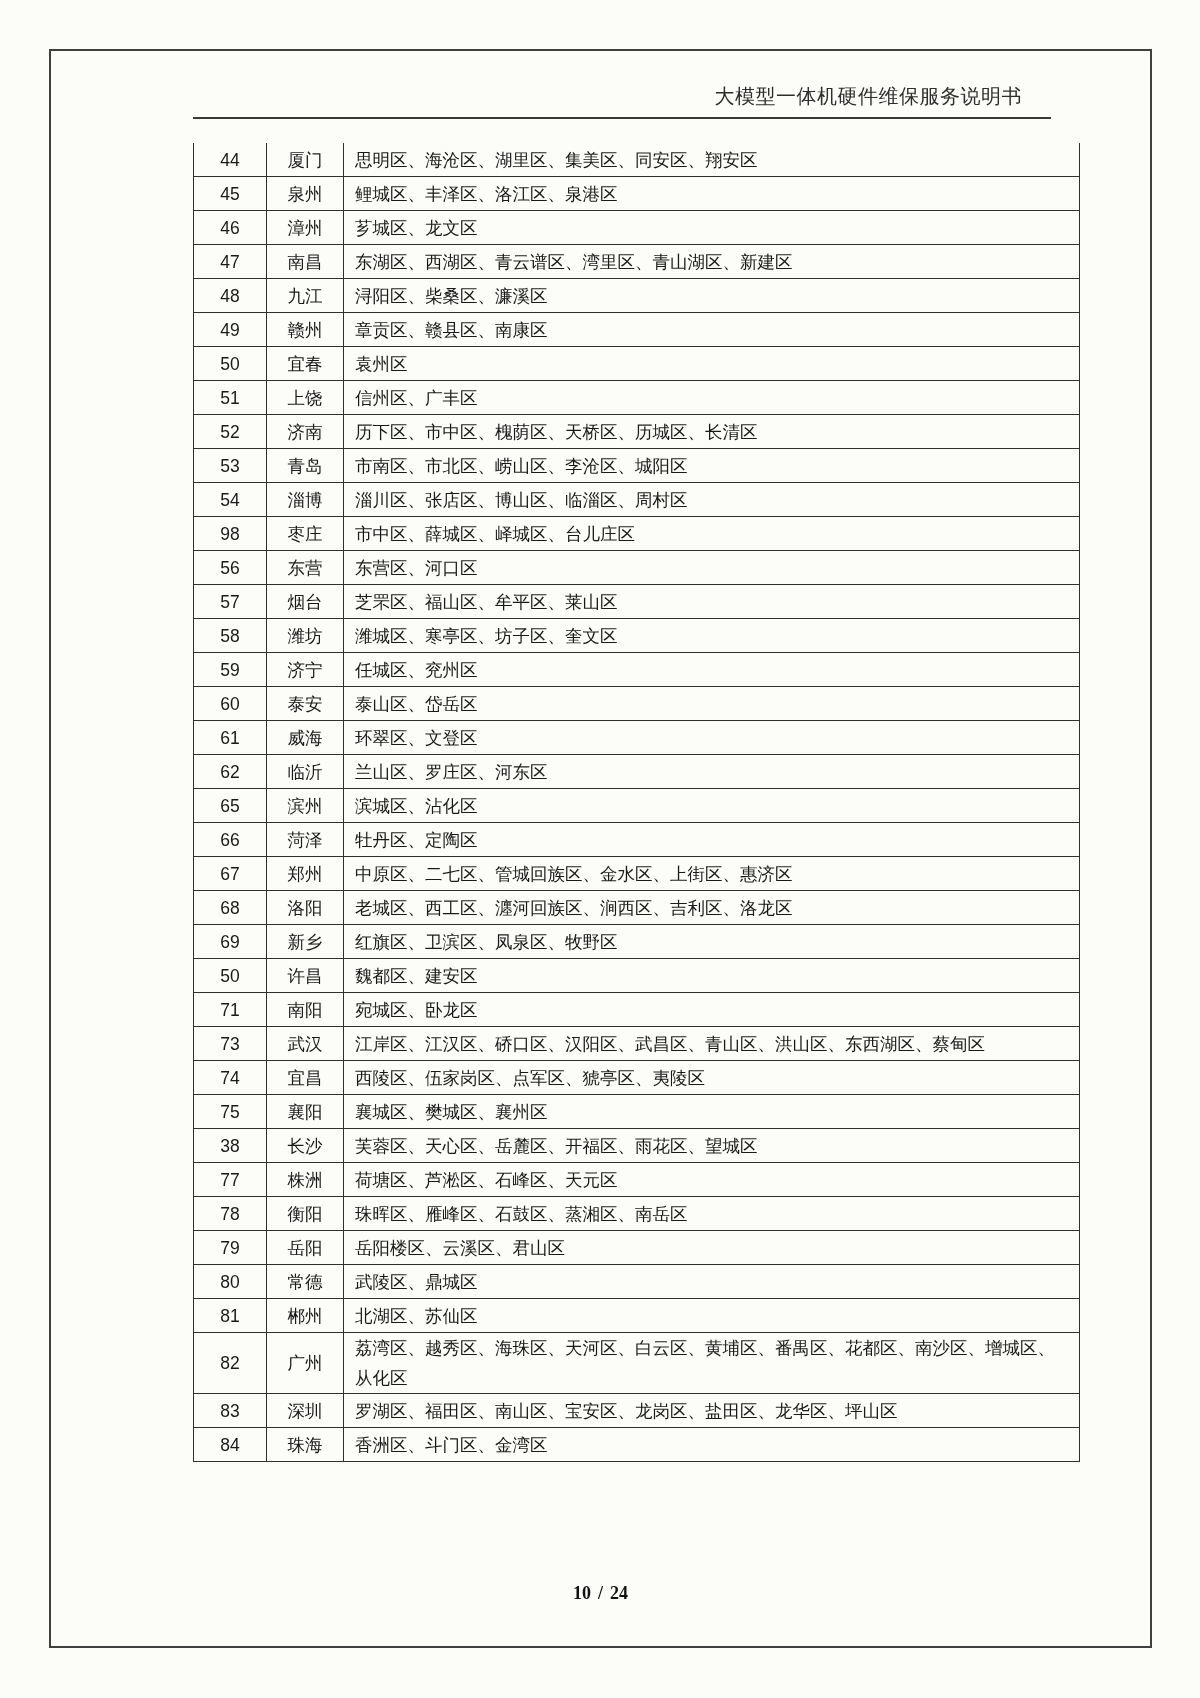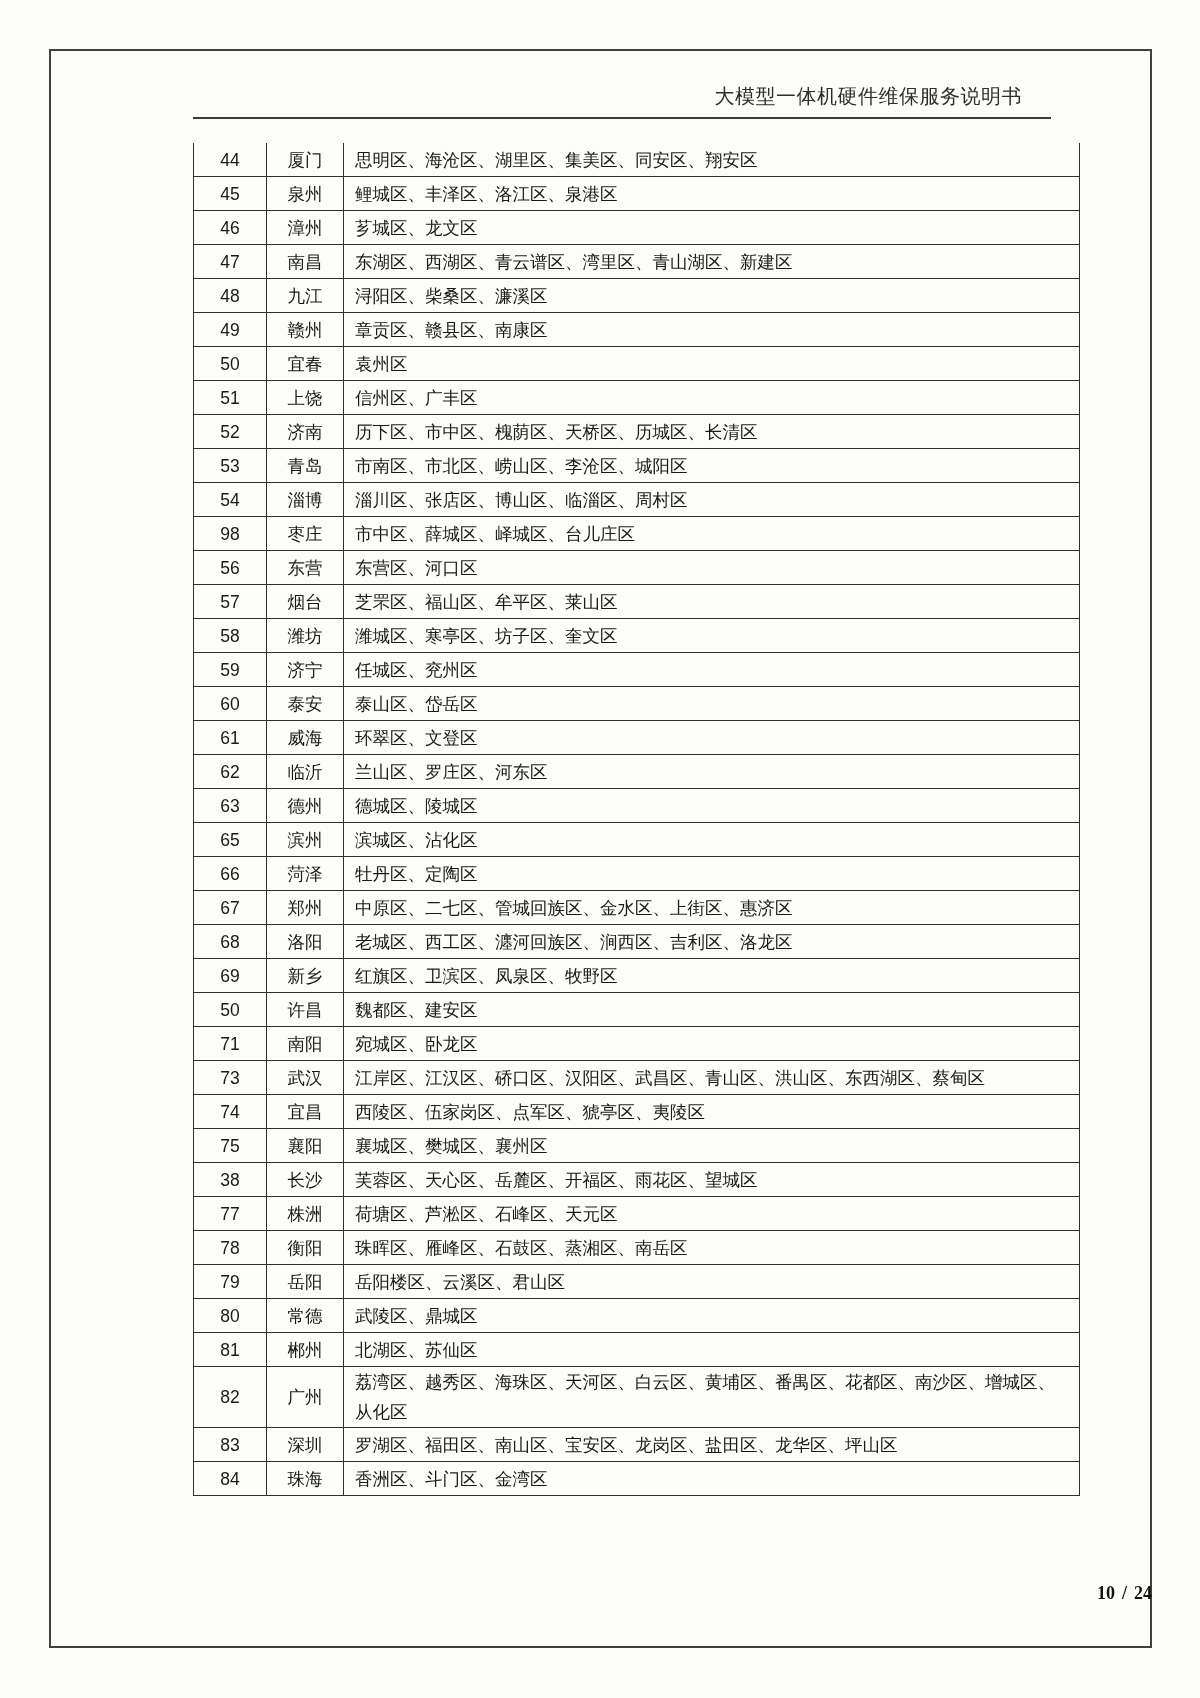--- a/index.html
+++ b/index.html
@@ -74,21 +74,21 @@
     padding: 0 10px 0 11px;
   }
   tr.row-tall td {
     height: 58px;
   }
   .page-footer {
     position: absolute;
     left: 49px;
     top: 1583px;
     width: 1103px;
-    text-align: right;
+    text-align: center;
     font-family: "Liberation Serif", "DejaVu Serif", serif;
     font-size: 18px;
     font-weight: bold;
     color: #111111;
   }
   .page-footer .sep {
     margin: 0 7px;
   }
 </style>
 </head>
@@ -210,25 +210,20 @@
     <td class="cell-city">威海</td>
     <td class="cell-districts">环翠区、文登区</td>
   </tr>
 
   <tr>
     <td class="cell-no">62</td>
     <td class="cell-city">临沂</td>
     <td class="cell-districts">兰山区、罗庄区、河东区</td>
   </tr>
 
-  <tr>
-    <td class="cell-no">63</td>
-    <td class="cell-city">德州</td>
-    <td class="cell-districts">德城区、陵城区</td>
-  </tr>
 
 
   <tr>
     <td class="cell-no">65</td>
     <td class="cell-city">滨州</td>
     <td class="cell-districts">滨城区、沾化区</td>
   </tr>
 
   <tr>
     <td class="cell-no">66</td>

